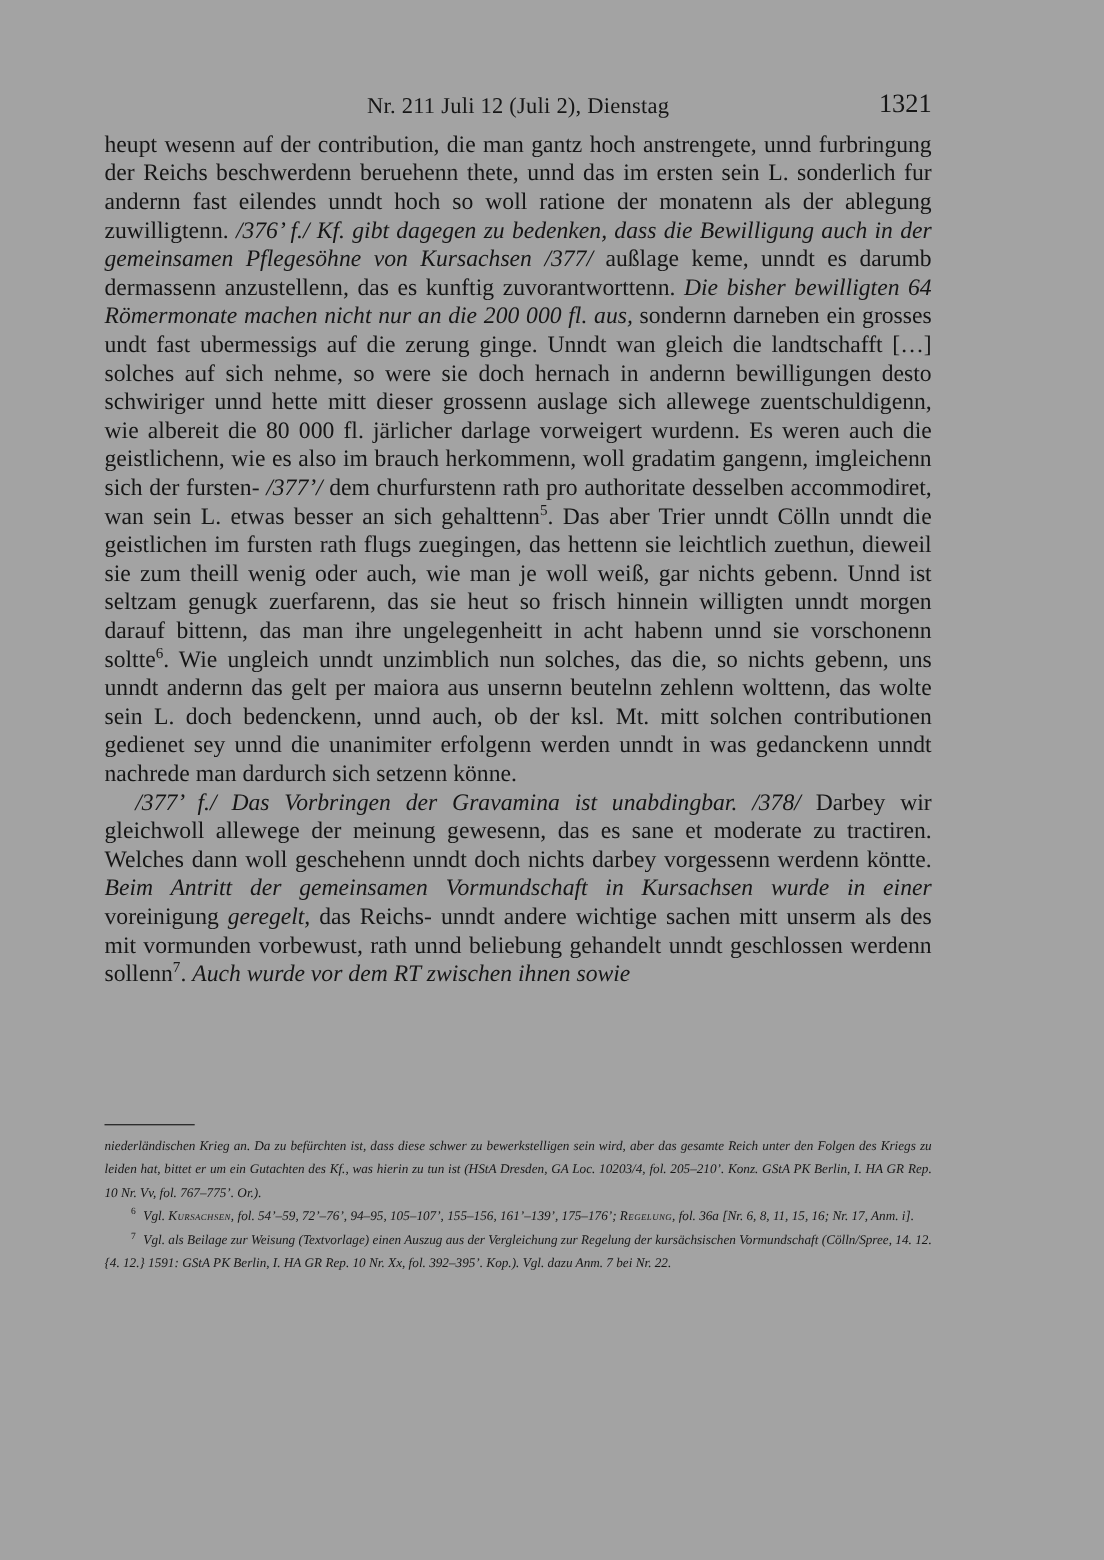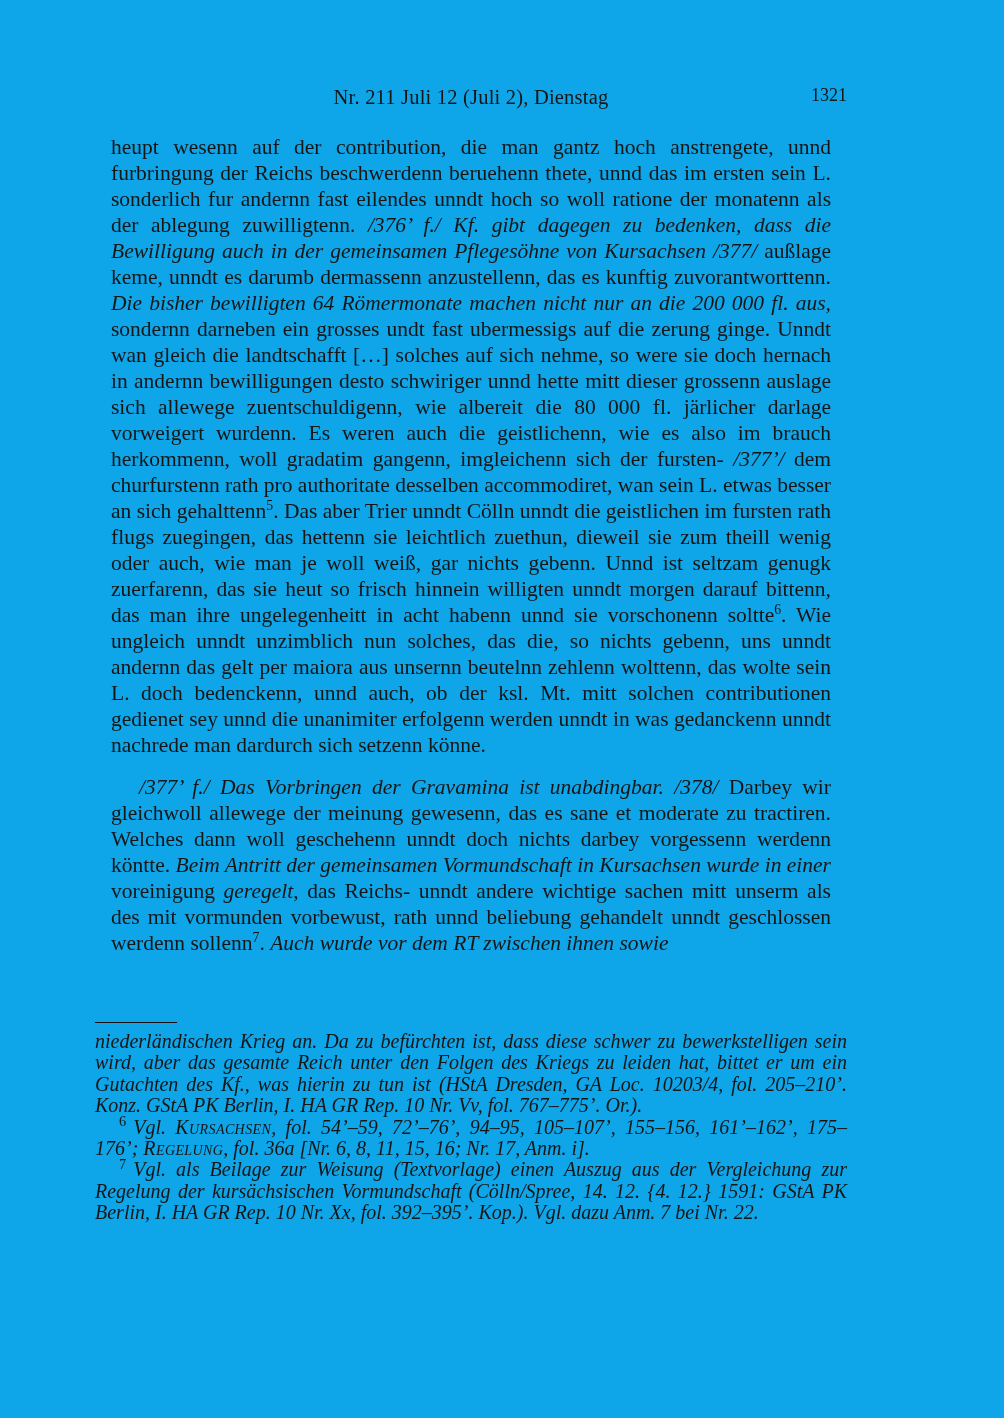--- a/index.html
+++ b/index.html
@@ -4,21 +4,21 @@
 <style>
   html, body {
     margin: 0;
     padding: 0;
     background: #ffffff;
   }
   .page {
     position: relative;
     width: 1004px;
     height: 1418px;
-    background: #0ea5e9;
+    background: #a3a3a3;
     color: #161616;
     font-family: "Liberation Serif", "DejaVu Serif", serif;
     overflow: hidden;
   }
   .pagehead {
     position: absolute;
     top: 84px;
     left: 95px;
     width: 752px;
     height: 30px;
@@ -29,30 +29,30 @@
     position: absolute;
     left: 0;
     right: 0;
     text-align: center;
     letter-spacing: 0.2px;
   }
   .pagehead-number {
     position: absolute;
     right: 0;
     top: -2px;
-    font-size: 18px;
+    font-size: 24px;
   }
   .body-text {
     position: absolute;
     top: 118px;
     left: 95px;
     width: 752px;
   }
   .body-text p {
-    margin: 16px;
+    margin: 0;
     font-size: 21.5px;
     line-height: 26px;
     text-align: justify;
     text-justify: inter-word;
   }
   .body-text p.indent {
     text-indent: 28px;
   }
   .i { font-style: italic; }
   .sc {
@@ -73,21 +73,21 @@
     border-top: 1.6px solid #111111;
   }
   .footnotes {
     position: absolute;
     top: 1031px;
     left: 95px;
     width: 752px;
   }
   .footnotes p {
     margin: 0;
-    font-size: 20px;
+    font-size: 12px;
     line-height: 21.4px;
     text-align: justify;
     text-justify: inter-word;
   }
   .footnotes p.numbered {
     text-indent: 24px;
   }
   .fn-marker {
     font-style: normal;
     font-size: 72%;
@@ -107,17 +107,17 @@
 
   <main class="body-text">
       <p><span>heupt wesenn auf der contribution, die man gantz hoch anstrengete, unnd furbringung der Reichs beschwerdenn beruehenn thete, unnd das im ersten sein L. sonderlich fur andernn fast eilendes unndt hoch so woll ratione der monatenn als der ablegung zuwilligtenn. </span><span class="i">/376’ f./ Kf. gibt dagegen zu bedenken, dass die Bewilligung auch in der gemeinsamen Pflegesöhne von Kursachsen /377/ </span><span>außlage keme, unndt es darumb dermassenn anzustellenn, das es kunftig zuvorantworttenn. </span><span class="i">Die bisher bewilligten 64 Römermonate machen nicht nur an die 200 000 fl. aus, </span><span>sondernn darneben ein grosses undt fast ubermessigs auf die zerung ginge. Unndt wan gleich die landtschafft […] solches auf sich nehme, so were sie doch hernach in andernn bewilligungen desto schwiriger unnd hette mitt dieser grossenn auslage sich allewege zuentschuldigenn, wie albereit die 80 000 fl. järlicher darlage vorweigert wurdenn. Es weren auch die geistlichenn, wie es also im brauch herkommenn, woll gradatim gangenn, imgleichenn sich der fursten- </span><span class="i">/377’/ </span><span>dem churfurstenn rath pro authoritate desselben accommodiret, wan sein L. etwas besser an sich gehalttenn</span><sup>5</sup><span>. Das aber Trier unndt Cölln unndt die geistlichen im fursten rath flugs zuegingen, das hettenn sie leichtlich zuethun, dieweil sie zum theill wenig oder auch, wie man je woll weiß, gar nichts gebenn. Unnd ist seltzam genugk zuerfarenn, das sie heut so frisch hinnein willigten unndt morgen darauf bittenn, das man ihre ungelegenheitt in acht habenn unnd sie vorschonenn soltte</span><sup>6</sup><span>. Wie ungleich unndt unzimblich nun solches, das die, so nichts gebenn, uns unndt andernn das gelt per maiora aus unsernn beutelnn zehlenn wolttenn, das wolte sein L. doch bedenckenn, unnd auch, ob der ksl. Mt. mitt solchen contributionen gedienet sey unnd die unanimiter erfolgenn werden unndt in was gedanckenn unndt nachrede man dardurch sich setzenn könne.</span></p>
       <p class="indent"><span class="i">/377’ f./ Das Vorbringen der Gravamina ist unabdingbar. /378/ </span><span>Darbey wir gleichwoll allewege der meinung gewesenn, das es sane et moderate zu tractiren. Welches dann woll geschehenn unndt doch nichts darbey vorgessenn werdenn köntte. </span><span class="i">Beim Antritt der gemeinsamen Vormundschaft in Kursachsen wurde in einer </span><span>voreinigung </span><span class="i">geregelt</span><span>, das Reichs- unndt andere wichtige sachen mitt unserm als des mit vormunden vorbewust, rath unnd beliebung gehandelt unndt geschlossen werdenn sollenn</span><sup>7</sup><span>. </span><span class="i">Auch wurde vor dem RT zwischen ihnen sowie</span></p>
     </main>
 
   <div class="footnote-rule"></div>
 
   <section class="footnotes">
       <p><span class="i">niederländischen Krieg an. Da zu befürchten ist, dass diese schwer zu bewerkstelligen sein wird, aber das gesamte Reich unter den Folgen des Kriegs zu leiden hat, bittet er um ein Gutachten des Kf., was hierin zu tun ist (HStA Dresden, GA Loc. 10203/4, fol. 205–210’. Konz. GStA PK Berlin, I. HA GR Rep. 10 Nr. Vv, fol. 767–775’. Or.).</span></p>
-      <p class="numbered"><sup class="fn-marker">6</sup><span class="i">Vgl. </span><span class="i sc">Kursachsen</span><span class="i">, fol. 54’–59, 72’–76’, 94–95, 105–107’, 155–156, 161’–162’, 175–176’; </span><span class="i sc">Regelung</span><span class="i">, fol. 36a [Nr. 6, 8, 11, 15, 16; Nr. 17, Anm. i].</span></p>
+      <p class="numbered"><sup class="fn-marker">6</sup><span class="i">Vgl. </span><span class="i sc">Kursachsen</span><span class="i">, fol. 54’–59, 72’–76’, 94–95, 105–107’, 155–156, 161’–139’, 175–176’; </span><span class="i sc">Regelung</span><span class="i">, fol. 36a [Nr. 6, 8, 11, 15, 16; Nr. 17, Anm. i].</span></p>
       <p class="numbered"><sup class="fn-marker">7</sup><span class="i">Vgl. als Beilage zur Weisung (Textvorlage) einen Auszug aus der Vergleichung zur Regelung der kursächsischen Vormundschaft (Cölln/Spree, 14. 12. {4. 12.} 1591: GStA PK Berlin, I. HA GR Rep. 10 Nr. Xx, fol. 392–395’. Kop.). Vgl. dazu Anm. 7 bei Nr. 22.</span></p>
     </section>
 
 </div>
 
 </body></html>

